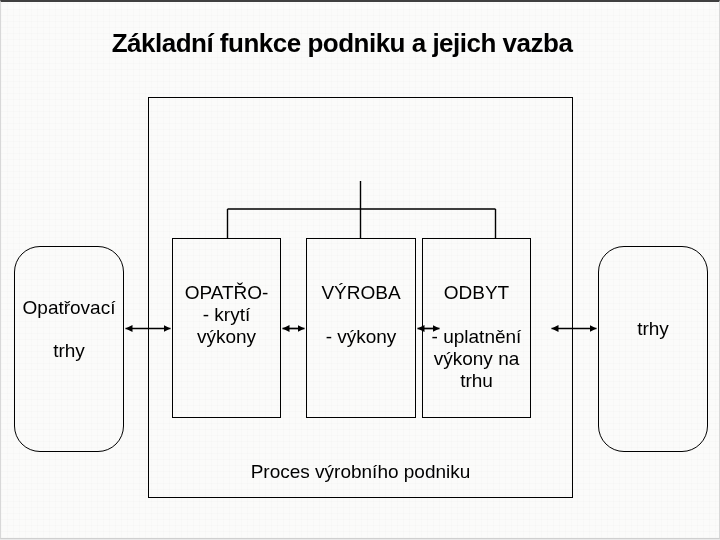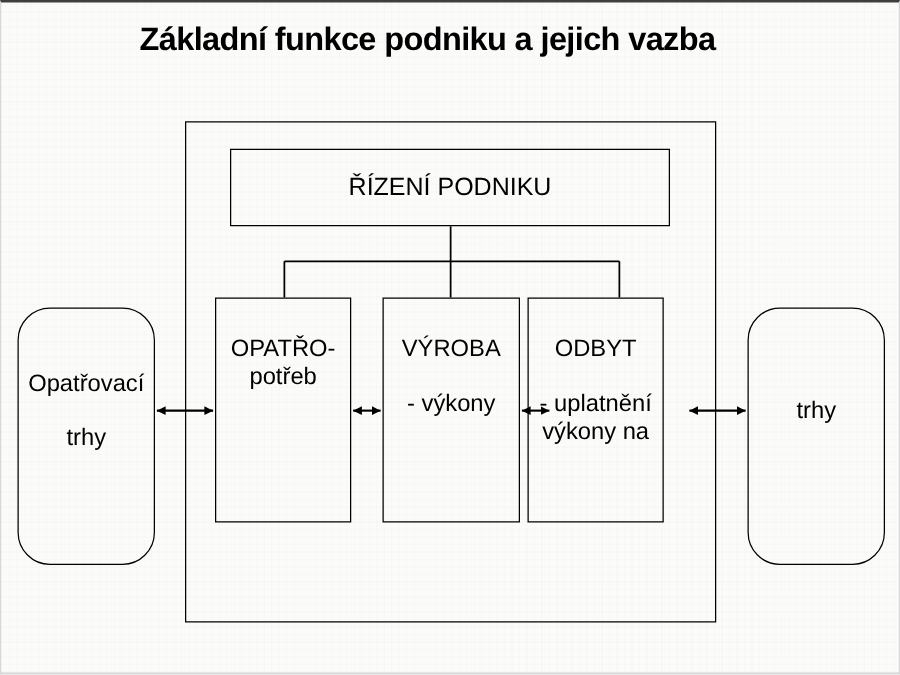--- a/index.html
+++ b/index.html
@@ -15,39 +15,39 @@
       repeating-linear-gradient(90deg, rgba(0,0,0,0.012) 0 1px, transparent 1px 6px),
       #fbfbfa;
     border-top:2px solid #3f3f3f;
     border-left:1px solid #d8d8d8;
     border-right:1px solid #d8d8d8;
     border-bottom:1px solid #cfcfcf;
     overflow:hidden;
     color:#000;
   }
   .title{
-    position:absolute;left:0;top:12px;width:682px;height:34px;
+    position:absolute;left:0;top:24px;width:682px;height:34px;
     line-height:34px;text-align:center;
     font-size:26px;font-weight:bold;letter-spacing:-0.5px;
     white-space:nowrap;
   }
   .outer-rect{
     position:absolute;left:147px;top:95px;width:425px;height:401px;
     border:1.5px solid #000;box-sizing:border-box;
   }
   .mgmt-box{
     position:absolute;left:183px;top:117px;width:352px;height:62px;
     border:1.5px solid #000;box-sizing:border-box;
     display:flex;align-items:center;justify-content:center;
     font-size:20px;white-space:nowrap;
   }
   .fn-box{
     position:absolute;top:236px;height:180px;
     border:1.5px solid #000;box-sizing:border-box;
-    padding-top:30px;text-align:center;
+    padding-top:43px;text-align:center;
     font-size:19px;
   }
   .fn-box.fn1{left:171px;width:109px;}
   .fn-box.fn2{left:305px;width:110px;text-align:center;}
   .fn-box.fn3{left:421px;width:109px;}
   .ln{height:22px;line-height:22px;white-space:nowrap;}
   .market{
     position:absolute;top:244px;width:110px;height:206px;
     border:1.5px solid #000;box-sizing:border-box;border-radius:26px;
     padding-top:50px;text-align:center;font-size:19px;
@@ -68,53 +68,53 @@
 </style>
 </head>
 <body>
 
 <div class="slide">
 
   <div class="title">Základní funkce podniku a jejich vazba</div>
 
   <div class="outer-rect"></div>
 
-  <div class="mgmt-box">
-    <span>ŘÍZENÍ PODNIKU</span>
-  </div>
 
   <div class="fn-box fn1">
     <div class="ln">OPATŘO-</div>
-    <div class="ln">potřeb</div>
+    <div class="ln">- krytí</div>
+    <div class="ln">výkony</div>
   </div>
 
   <div class="fn-box fn2">
     <div class="ln">VÝROBA</div>
     <div class="ln"></div>
     <div class="ln">- výkony</div>
   </div>
 
   <div class="fn-box fn3">
     <div class="ln">ODBYT</div>
     <div class="ln"></div>
     <div class="ln">- uplatnění</div>
     <div class="ln">výkony na</div>
+    <div class="ln">trhu</div>
   </div>
 
   <div class="market left">
     <div class="ln">Opatřovací</div>
     <div class="ln blank"></div>
     <div class="ln">trhy</div>
   </div>
 
   <div class="market right">
     <div class="ln blank"></div>
     <div class="ln">trhy</div>
   </div>
 
+  <div class="process-label">Proces výrobního podniku</div>
 
   <svg class="connectors" viewBox="0 0 718 536" xmlns="http://www.w3.org/2000/svg">
     <defs>
       <marker id="ah" markerUnits="userSpaceOnUse" markerWidth="7.5" markerHeight="7" refX="7" refY="3.5" orient="auto">
         <path d="M0,0 L7,3.5 L0,7 Z" fill="#000"></path>
       </marker>
       <marker id="ahs" markerUnits="userSpaceOnUse" markerWidth="7.5" markerHeight="7" refX="7" refY="3.5" orient="auto-start-reverse">
         <path d="M0,0 L7,3.5 L0,7 Z" fill="#000"></path>
       </marker>
     </defs>

